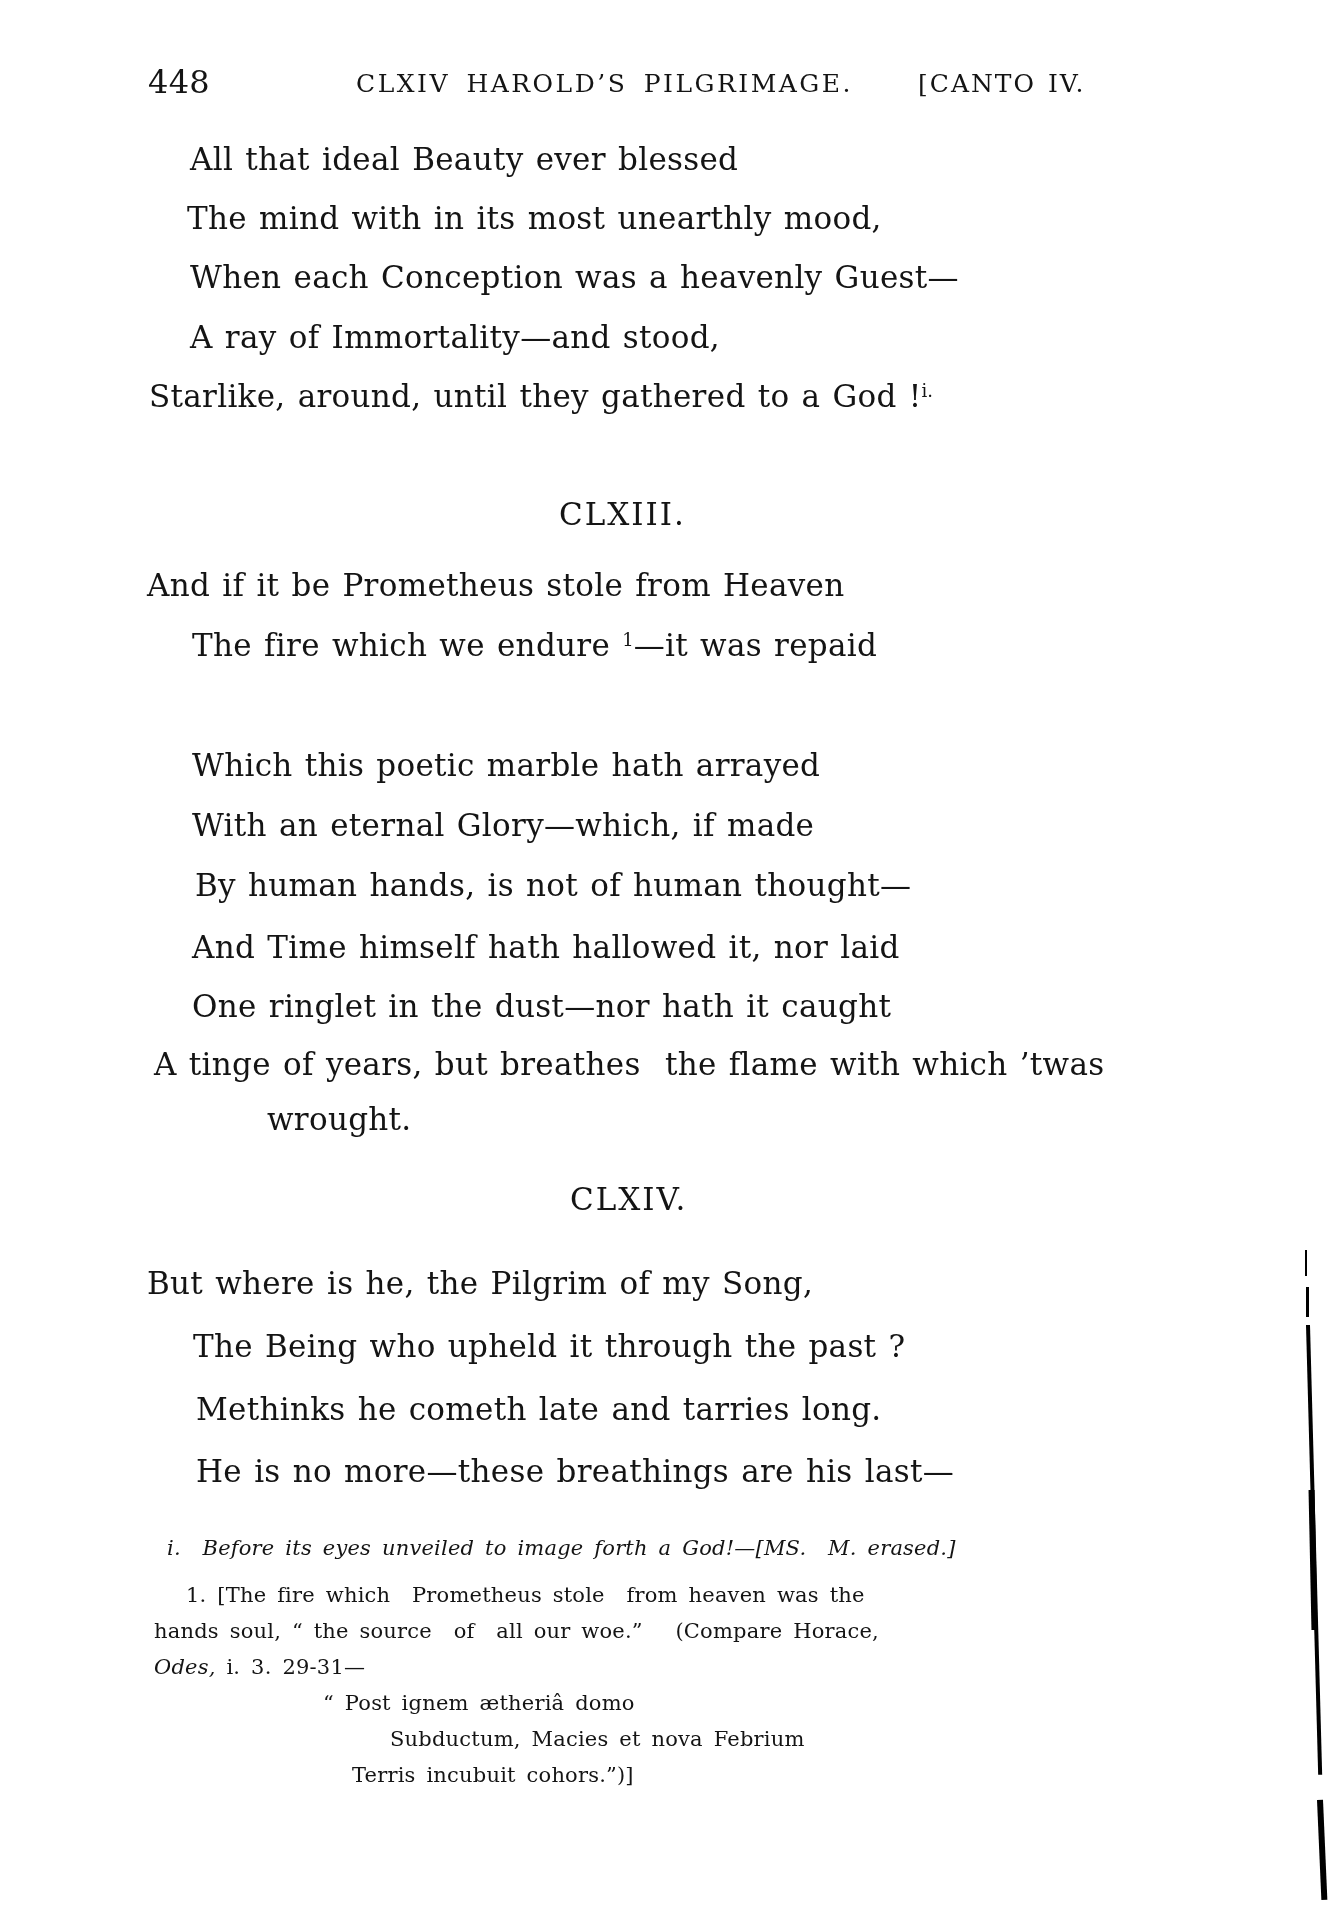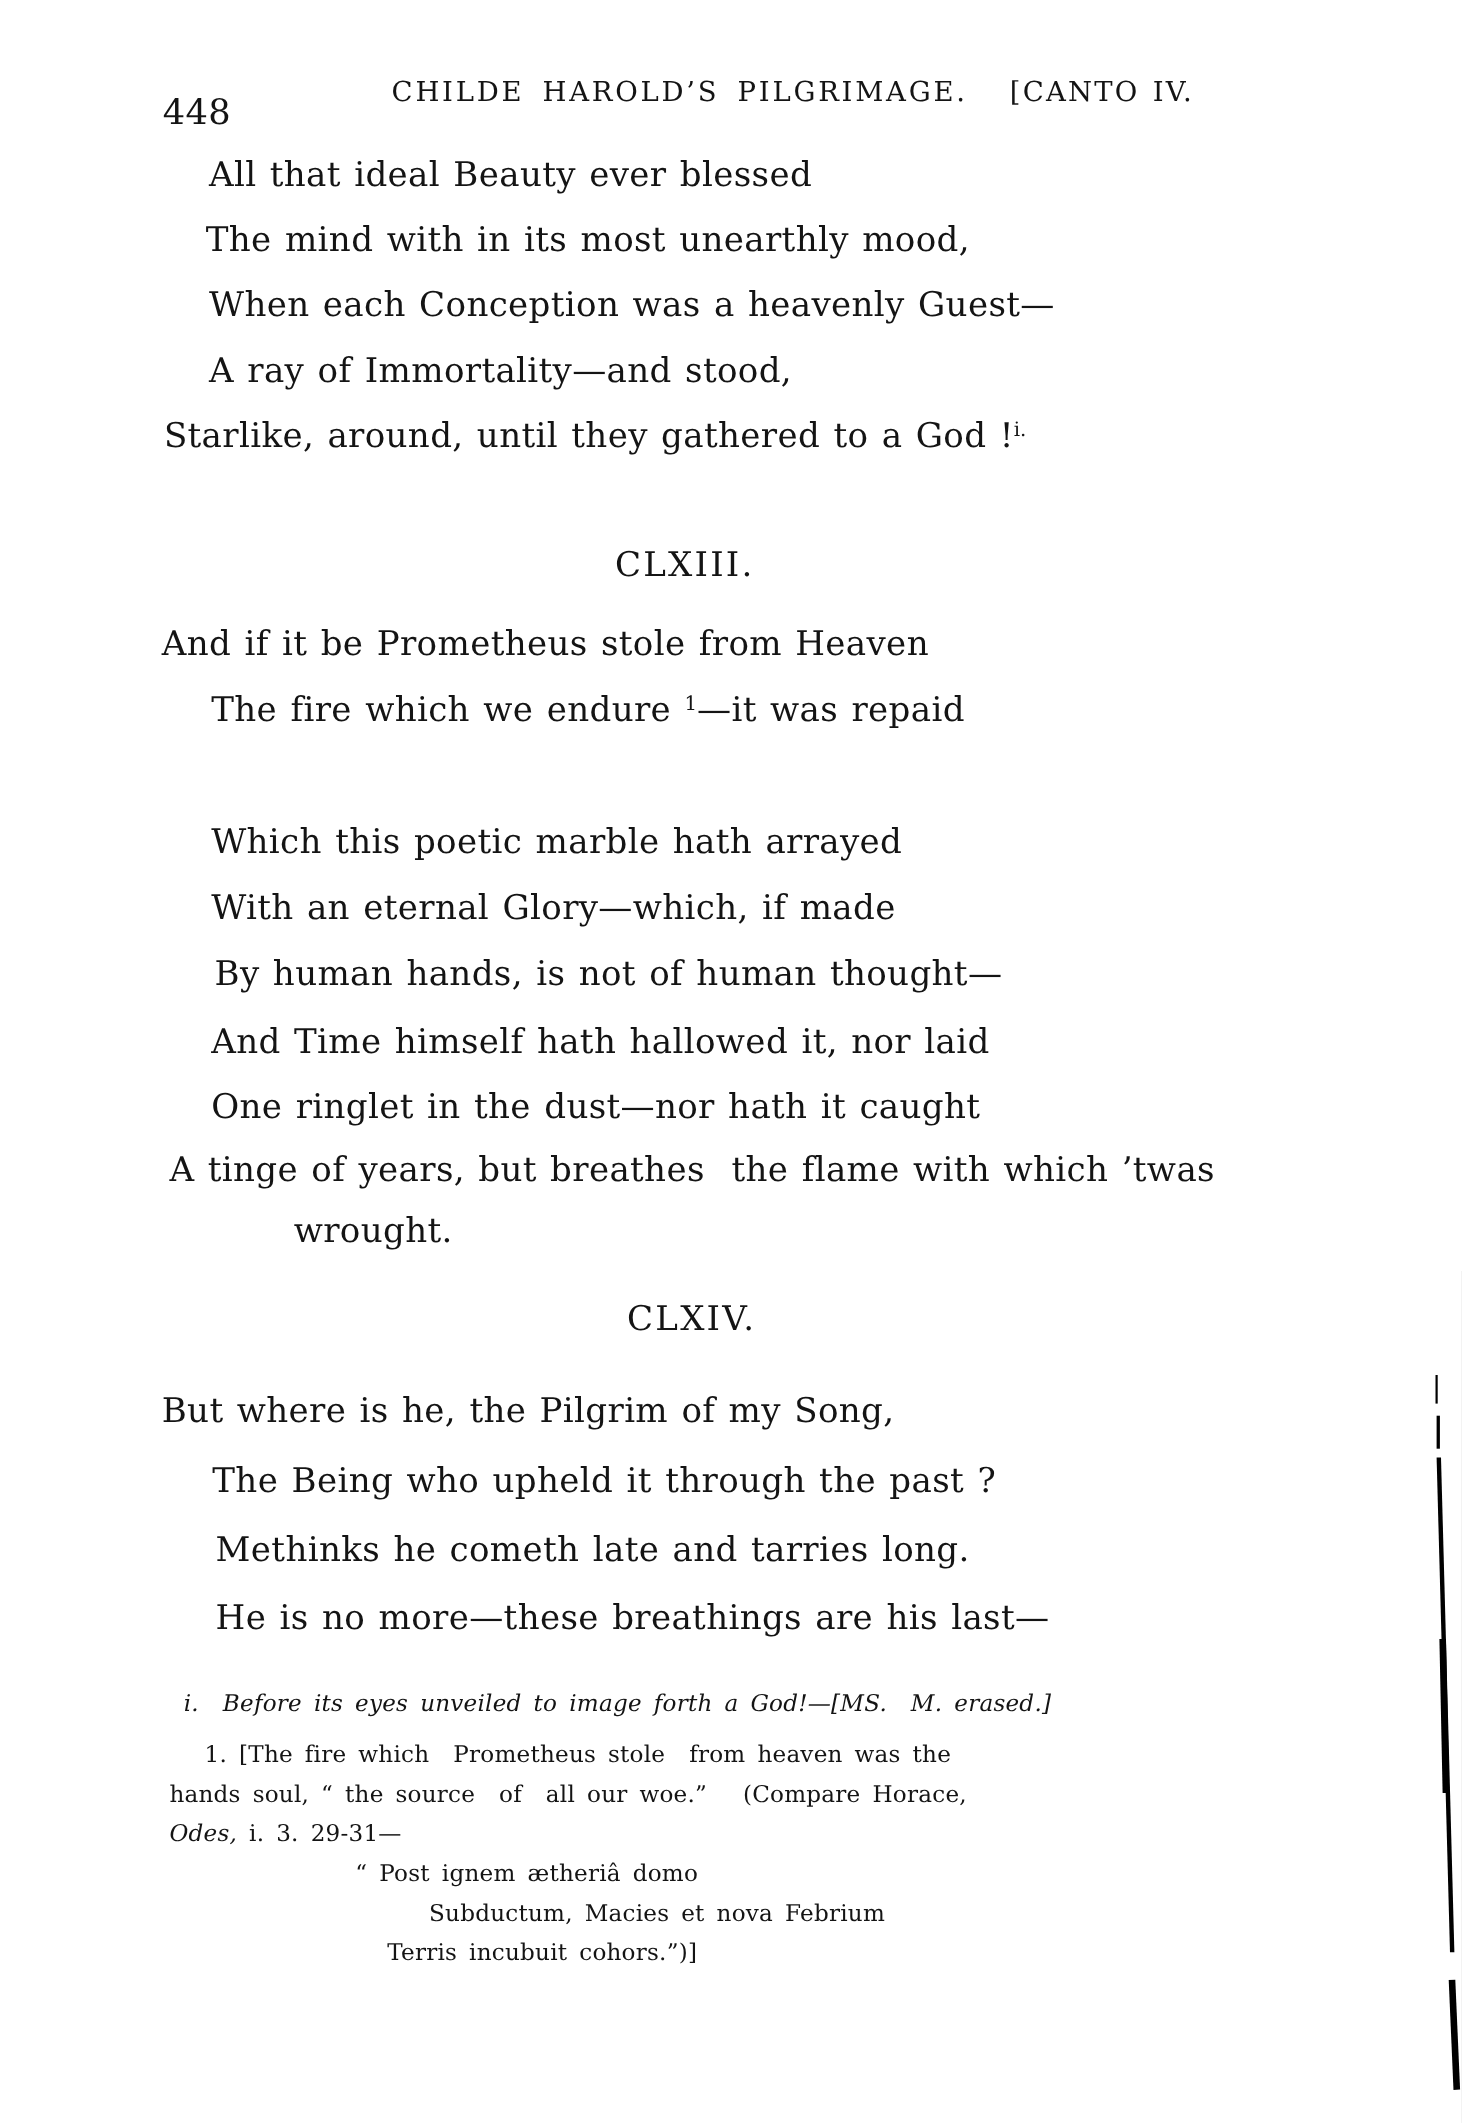--- a/index.html
+++ b/index.html
@@ -12,21 +12,21 @@
     overflow:hidden;
   }
   .ln{
     position:absolute;
     white-space:pre;
     line-height:1;
     font-size:31px;
     letter-spacing:0.3px;
     word-spacing:2px;
   }
-  .hdr-num{font-size:32px;margin-top:20px;}
+  .hdr-num{font-size:32px;}
   .hdr-title{font-size:25px;letter-spacing:2.5px;word-spacing:6px;}
   .hdr-canto{font-size:25px;letter-spacing:2px;}
   .stanza-heading{font-size:31px;letter-spacing:2px;}
   .fn{font-size:21px;word-spacing:4px;letter-spacing:0.2px;}
   .fn-italic{font-style:italic;}
   sup{
     font-size:0.58em;
     vertical-align:baseline;
     position:relative;
     top:-0.55em;
@@ -37,21 +37,21 @@
     position:absolute;
     background:#000000;
   }
 </style>
 </head>
 <body>
 
 <div class="page">
 
   <div class="ln hdr-num" style="left:148px;top:66px">448</div>
-  <div class="ln hdr-title" style="left:356px;top:71px">CHILDE HAROLD’S PILGRIMAGE.</div>
+  <div class="ln hdr-title" style="left:356px;top:71px">CLXIV HAROLD’S PILGRIMAGE.</div>
   <div class="ln hdr-canto" style="left:918px;top:71px">[CANTO IV.</div>
 
   <div class="ln" style="left:190px;top:144px">All that ideal Beauty ever blessed</div>
   <div class="ln" style="left:187px;top:203px">The mind with in its most unearthly mood,</div>
   <div class="ln" style="left:190px;top:262px">When each Conception was a heavenly Guest—</div>
   <div class="ln" style="left:190px;top:322px">A ray of Immortality—and stood,</div>
   <div class="ln" style="left:149px;top:381px"><span>Starlike, around, until they gathered to a God !</span><sup>i.</sup></div>
 
   <div class="ln stanza-heading" style="left:559px;top:499px">CLXIII.</div>
   <div class="ln" style="left:147px;top:570px">And if it be Prometheus stole from Heaven</div>

